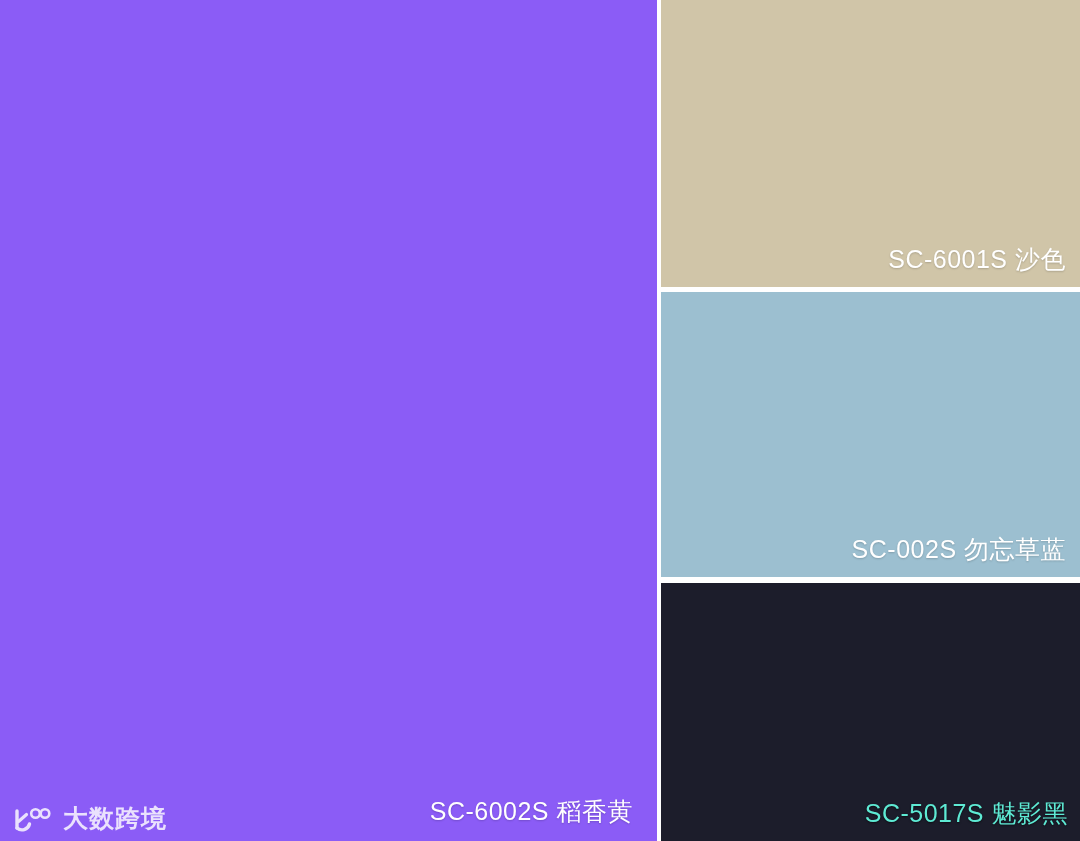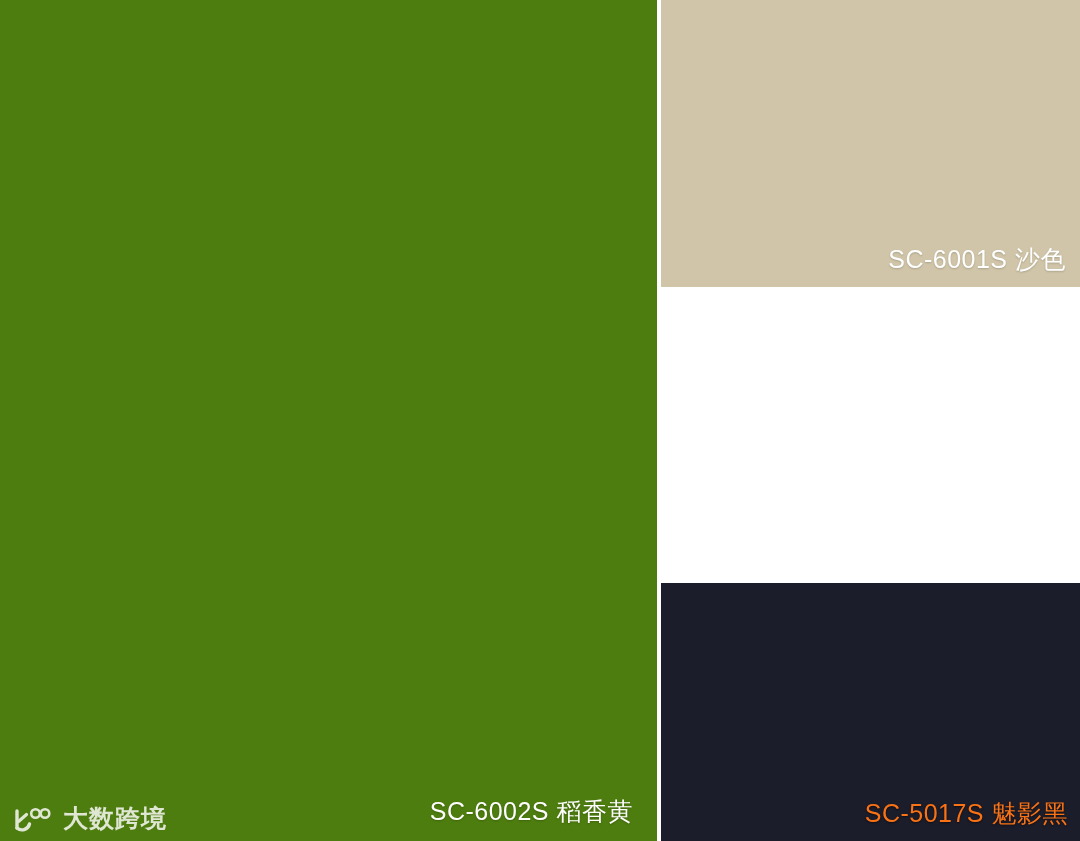--- a/index.html
+++ b/index.html
@@ -100,31 +100,34 @@
     letter-spacing: 1px;
     color: #ffffff;
     white-space: nowrap;
   }
 </style>
 </head>
 <body style="background: rgb(255, 255, 255);">
 
 <div id="board">
 
-  <div class="swatch" id="swatch-primary" style="background-color: #4d7c0f;">
+  <div class="swatch" id="swatch-primary" style="background-color: #8b5cf6;">
     <div class="swatch-label" style="color: rgb(255, 255, 255);">SC-6002S 稻香黄</div>
   </div>
 
   <div class="swatch" id="swatch-sand" style="background-color: rgb(208, 197, 168);">
     <div class="swatch-label" style="color: rgb(255, 255, 255);">SC-6001S 沙色</div>
   </div>
 
+  <div class="swatch" id="swatch-blue" style="background-color: rgb(156, 191, 208);">
+    <div class="swatch-label" style="color: rgb(255, 255, 255);">SC-002S 勿忘草蓝</div>
+  </div>
 
   <div class="swatch" id="swatch-black" style="background-color: rgb(28, 29, 43);">
-    <div class="swatch-label" style="color: #f97316;">SC-5017S 魅影黑</div>
+    <div class="swatch-label" style="color: #5eead4;">SC-5017S 魅影黑</div>
   </div>
 
   <div id="watermark">
     <span class="wm-mark">
       <svg viewBox="0 0 46 30" width="46" height="30" aria-hidden="true">
 
         <path d="M7 7 L7 24" stroke="#ffffff" stroke-width="3.4" stroke-linecap="round" fill="none"></path>
         <path d="M7 24 C 11 27.5, 18 26, 19.5 20" stroke="#ffffff" stroke-width="3.4" stroke-linecap="round" fill="none"></path>
         <path d="M16.5 10.5 L8.5 17.5" stroke="#ffffff" stroke-width="3.2" stroke-linecap="round" fill="none"></path>
 

